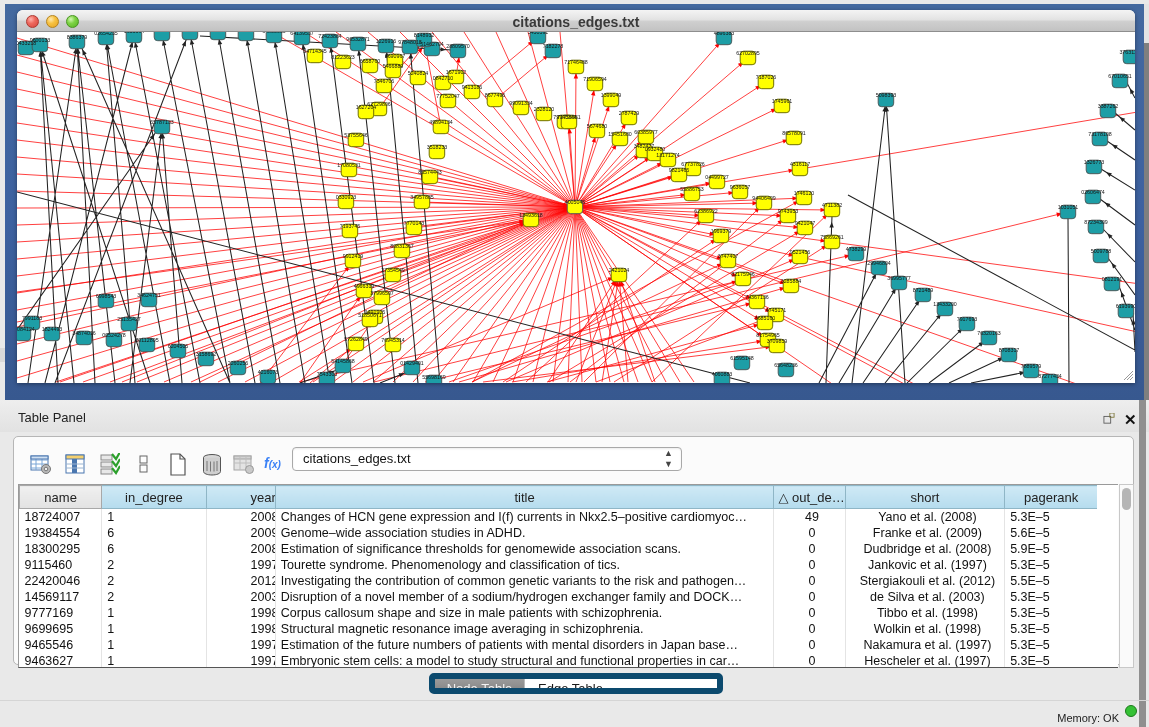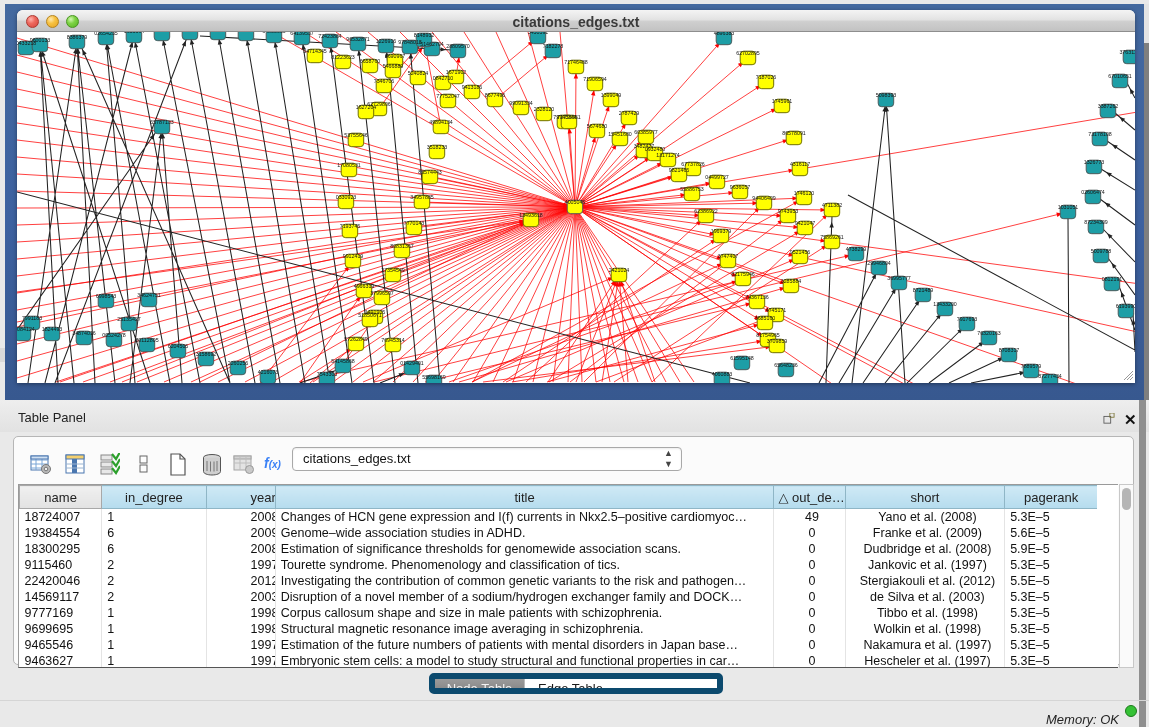--- a/index.html
+++ b/index.html
@@ -44,21 +44,21 @@
 .vsb { position:absolute; left:1105px; top:47px; width:15px; height:184px; background:#fafafa;
   border:1px solid #c8c8c8; }
 .vsb .thumb { position:absolute; left:2px; top:3px; width:9px; height:22px; background:#b5b5b5; border-radius:5px; }
 .tabs { position:absolute; left:429px; top:273px; width:294px; height:21px;
   border:6px solid #0c4a6e; border-radius:5px; background:#fff; overflow:hidden; font-size:13px; }
 .tabs div { float:left; height:21px; line-height:20px; text-align:center; }
 .tab1 { width:89px; background:linear-gradient(180deg,#9a9a9a,#787878); color:#f3f3f3; }
 .tab2 { width:92px; color:#1a1a1a; border-left:1px solid #bbb; }
 .tab3 { width:111px; color:#1a1a1a; border-left:1px solid #bbb; }
 .statusline { position:absolute; left:0; top:300px; width:1149px; height:1px; background:#d5d5d5; }
-.mem { position:absolute; right:30px; top:312px; font-size:13px; color:#222;font-style:italic; }
+.mem { position:absolute; right:30px; top:312px; font-size:11px; color:#222; }
 .memdot { position:absolute; right:12px; top:305px; width:12px; height:12px; border-radius:50%;
   background:#35c135; border:1.5px solid #1c7a1c; }
 .rvs { position:absolute; left:1139px; top:0px; width:7px; height:327px; background:#8f8f8f; }
 .flicon { position:absolute; left:1103px; top:13px; width:12px; height:11px; }
 .xicon { position:absolute; left:1124px; top:11px; font-size:15px; font-weight:bold; color:#111; }
 .icon { position:absolute; top:10px; }
 </style></head><body>
 <div class="desktop"></div>
 <div class="win"></div>
 <svg width="1118" height="351" viewBox="17 32 1118 351" style="position:absolute;left:17px;top:32px;background:#fff">

